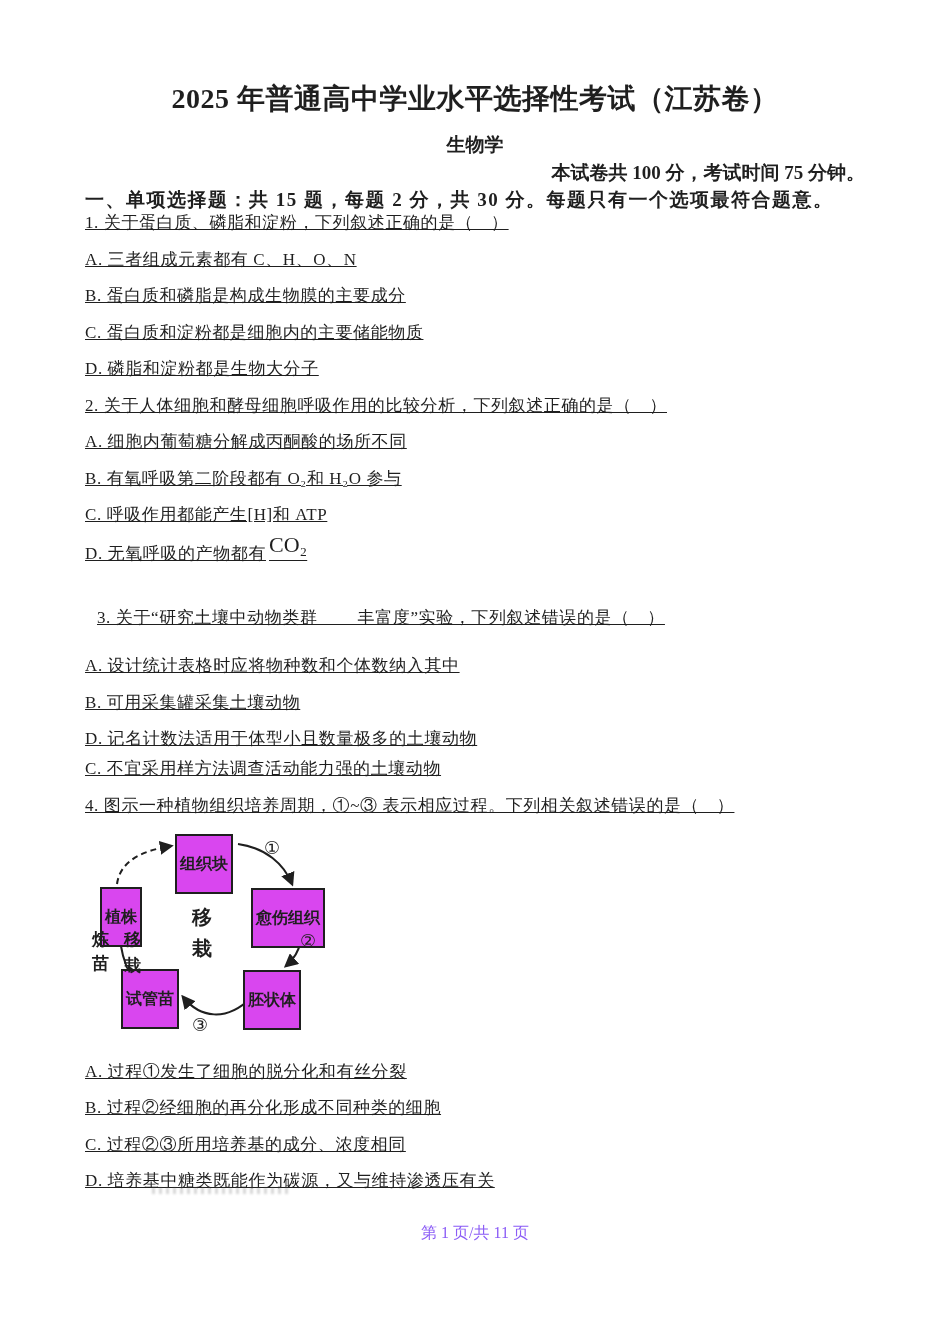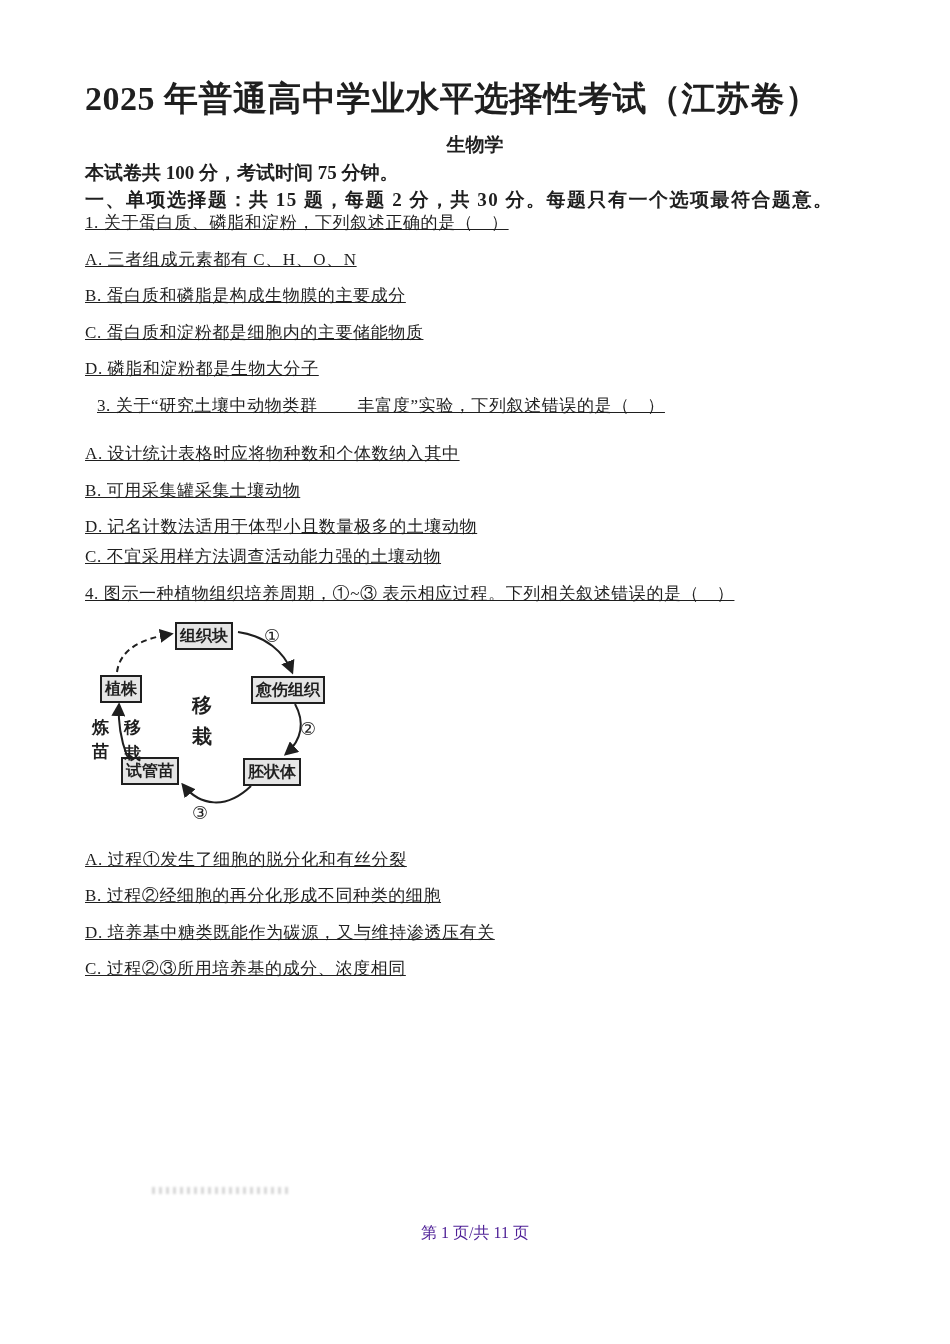--- a/index.html
+++ b/index.html
@@ -13,31 +13,31 @@
   .page {
     position: relative;
     width: 950px; height: 1344px;
     overflow: hidden;
     background: #ffffff;
   }
   .content { padding: 0 85px; }
 
   .title {
     margin: 0; padding-top: 84px;
-    font-size: 34px; font-weight: 700;
-    line-height: 30px; 
+    font-size: 28px; font-weight: 700;
+    line-height: 30px; text-align: center;
     letter-spacing: 0.5px;
   }
   .subject {
     margin: 18px 0 0; font-size: 19px; font-weight: 700;
     line-height: 26px; text-align: center;
   }
   .exam-info {
     margin: 2px 0 0; font-size: 19px; font-weight: 700;
-    line-height: 26px; text-align: left;
+    line-height: 26px; text-align: right;
   }
   .section-heading {
     margin: 2px 0 0; font-size: 19px; font-weight: 700;
     line-height: 24px; letter-spacing: 1.5px;
   }
 
   .question { margin: 0; text-decoration: underline; }
   .line {
     margin: 2px 0 14.5px; font-size: 17px; line-height: 22px;
     letter-spacing: 0.6px; white-space: pre-wrap;
@@ -55,23 +55,23 @@
   }
 
   
   .diagram {
     position: relative; width: 345px; height: 215px;
     margin: 15px 0 14px 3px;
   }
   .diagram svg { position: absolute; left: 0; top: 0; }
   .dnode {
     position: absolute;
-    border: 2px solid #1f1f1f; background: #e5e5e5;
+    border: 2px solid #1f1f1f; background: #d946ef;
     font-size: 16px; font-weight: 700; line-height: 22px;
-    padding: 1px 3px; white-space: nowrap; text-align: right;
+    padding: 17px 3px; white-space: nowrap; text-align: right;
   }
   .node-tissue-block   { left: 87px;  top: 2px;  }
   .node-callus         { left: 163px; top: 56px; }
   .node-embryoid       { left: 155px; top: 138px;}
   .node-plantlet       { left: 33px;  top: 137px;}
   .node-plant          { left: 12px;  top: 55px; }
   .circled {
     position: absolute; font-size: 18px; line-height: 20px;
     font-family: "DejaVu Sans", "Liberation Serif", serif;
   }
@@ -95,21 +95,21 @@
     position: absolute; left: 152px; top: 1187px;
     width: 138px; height: 7px;
     background: repeating-linear-gradient(90deg,
       rgba(110,110,110,0.55) 0 3px, rgba(255,255,255,0) 3px 7px);
     filter: blur(1.2px); opacity: 0.5;
   }
 
   .footer {
     position: absolute; left: 0; right: 0; top: 1222px;
     text-align: center; font-size: 16px; line-height: 22px;
-    color: #4c1d95;
+    color: #8b5cf6;
   }
 </style>
 </head>
 <body>
 
 <div class="page">
   <div class="content">
 
     <h1 class="title">2025 年普通高中学业水平选择性考试（江苏卷）</h1>
     <h2 class="subject">生物学</h2>
@@ -117,20 +117,27 @@
     <p class="section-heading">一、单项选择题：共 15 题，每题 2 分，共 30 分。每题只有一个选项最符合题意。</p>
 
     <section class="question">
       <p class="line q1-stem">1. 关于蛋白质、磷脂和淀粉，下列叙述正确的是（　）</p>
       <p class="line">A. 三者组成元素都有 C、H、O、N</p>
       <p class="line">B. 蛋白质和磷脂是构成生物膜的主要成分</p>
       <p class="line">C. 蛋白质和淀粉都是细胞内的主要储能物质</p>
       <p class="line">D. 磷脂和淀粉都是生物大分子</p>
     </section>
 
+    <section class="question">
+      <p class="line">2. 关于人体细胞和酵母细胞呼吸作用的比较分析，下列叙述正确的是（　）</p>
+      <p class="line">A. 细胞内葡萄糖分解成丙酮酸的场所不同</p>
+      <p class="line">B. 有氧呼吸第二阶段都有 O₂和 H₂O 参与</p>
+      <p class="line">C. 呼吸作用都能产生[H]和 ATP</p>
+      <p class="line q2-option-d"><span>D. 无氧呼吸的产物都有</span><span class="formula">CO₂</span></p>
+    </section>
 
     <section class="question">
       <p class="line q3-stem">3. 关于“研究土壤中动物类群　　 丰富度”实验，下列叙述错误的是（　）</p>
       <p class="line">A. 设计统计表格时应将物种数和个体数纳入其中</p>
       <p class="line">B. 可用采集罐采集土壤动物</p>
       <p class="line q3-option-d">D. 记名计数法适用于体型小且数量极多的土壤动物</p>
       <p class="line">C. 不宜采用样方法调查活动能力强的土壤动物</p>
     </section>
 
     <section class="question">
@@ -169,22 +176,22 @@
         <span class="side-char sc-miao">苗</span>
         <span class="side-char sc-yi">移</span>
         <span class="side-char sc-zai">栽</span>
 
         <span class="center-char cc-yi">移</span>
         <span class="center-char cc-zai">栽</span>
       </div>
 
       <p class="line">A. 过程①发生了细胞的脱分化和有丝分裂</p>
       <p class="line">B. 过程②经细胞的再分化形成不同种类的细胞</p>
+      <p class="line">C. 过程②③所用培养基的成分、浓度相同</p>
       <p class="line">D. 培养基中糖类既能作为碳源，又与维持渗透压有关</p>
-      <p class="line">C. 过程②③所用培养基的成分、浓度相同</p>
     </section>
 
   </div>
 
   <div class="scan-artifact"></div>
 
   <div class="footer">第 1 页/共 11 页</div>
 </div>
 
 </body></html>

